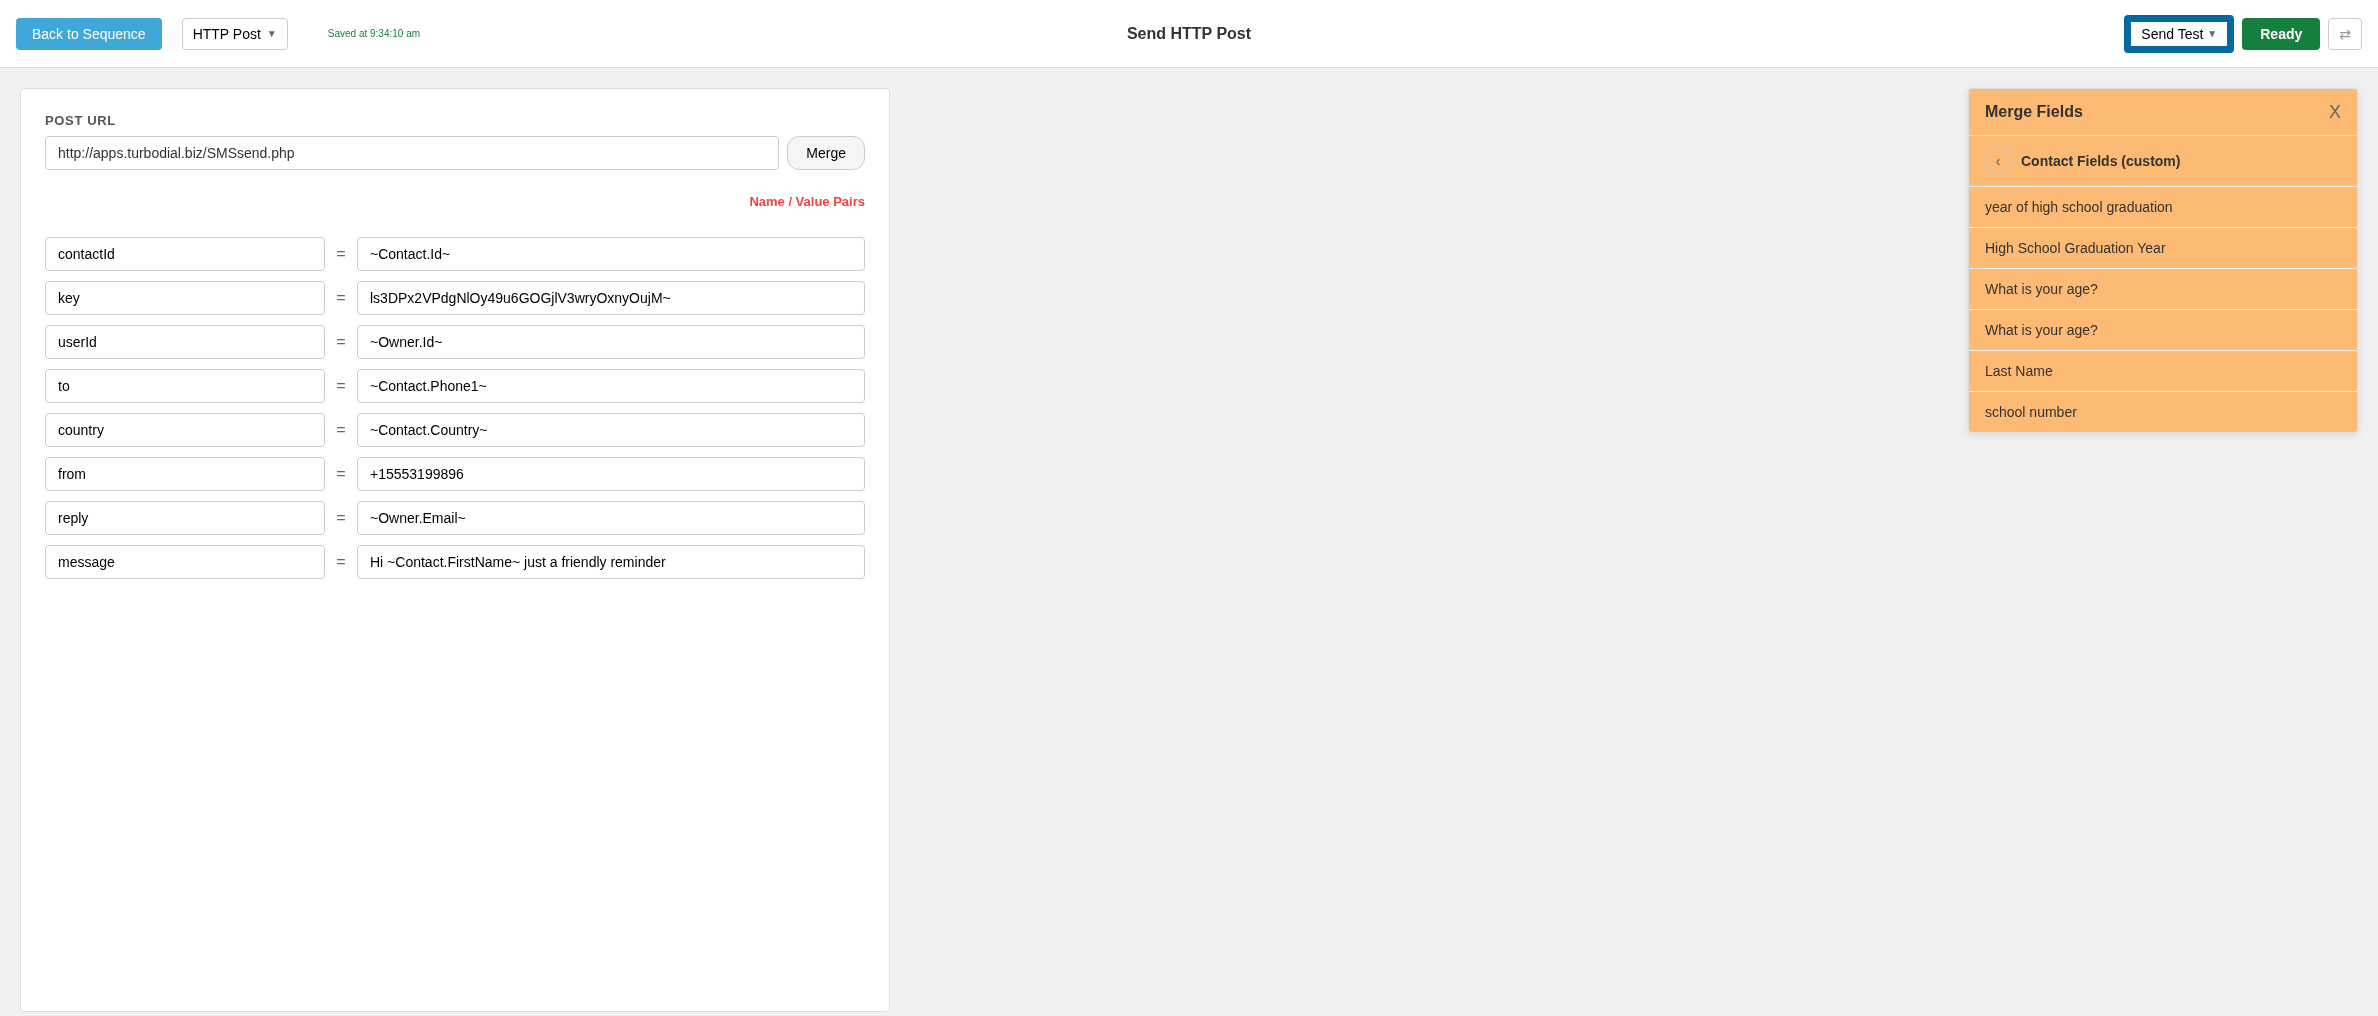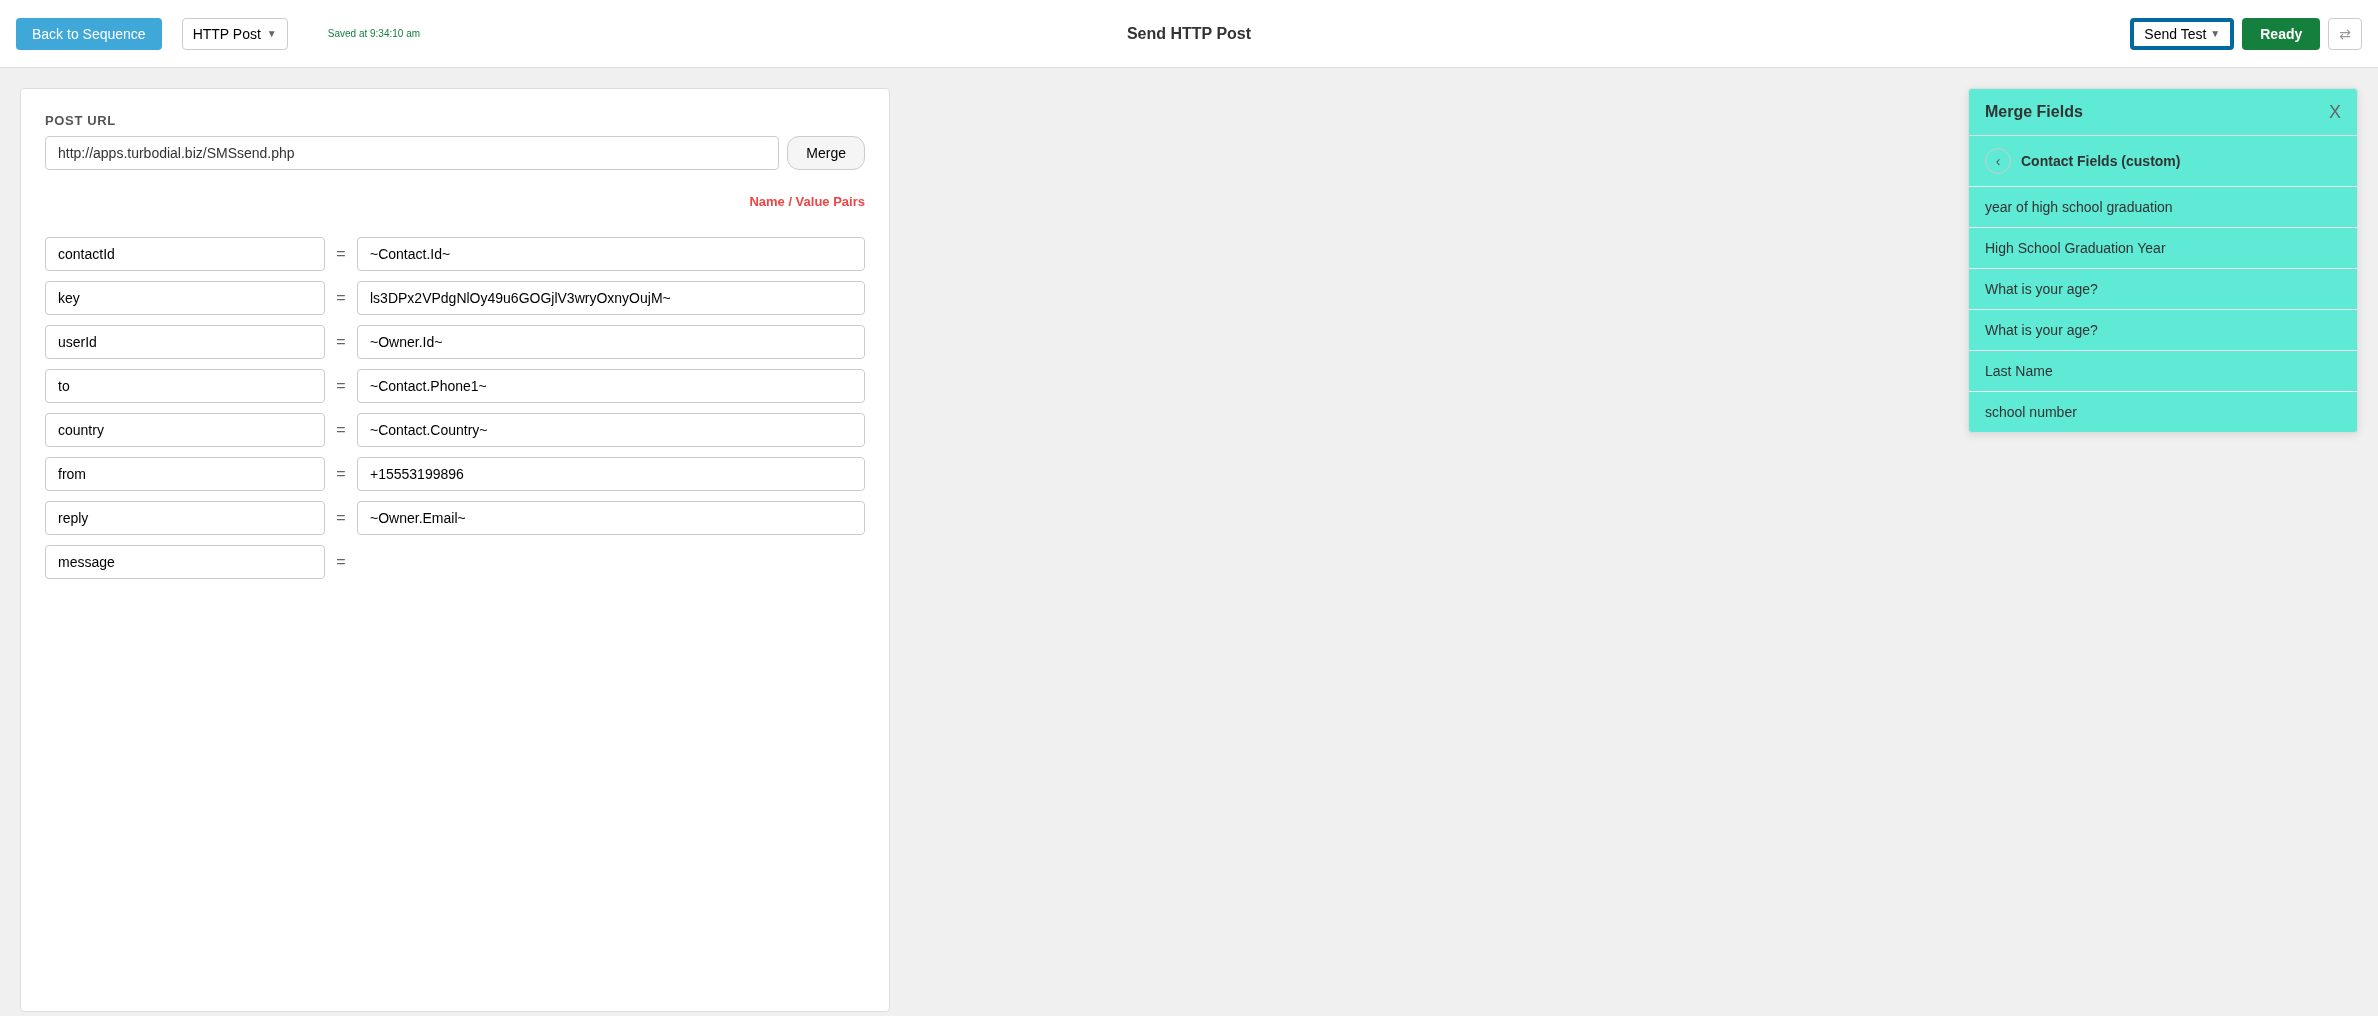--- a/index.html
+++ b/index.html
@@ -63,21 +63,21 @@
     .toolbar-right {
       display: flex;
       align-items: center;
       gap: 8px;
       margin-left: auto;
     }
 
     .btn-send-test {
       display: flex;
       align-items: center;
-      border: 4px solid #0369a1;
+      border: 7px solid #0369a1;
       border-radius: 4px;
       background: #fff;
       padding: 4px 10px;
       cursor: pointer;
       font-size: 14px;
       gap: 4px;
     }
 
     .btn-ready {
       background: #15803d;
@@ -191,21 +191,21 @@
       font-size: 14px;
       background: #fff;
     }
 
     
     .merge-panel {
       position: absolute;
       right: 20px;
       top: 20px;
       width: 390px;
-      background: #5eead4;
+      background: #fdba74;
       border: 1px solid #ddd;
       border-radius: 4px;
       box-shadow: 0 2px 8px rgba(0,0,0,0.1);
     }
 
     .merge-header {
       display: flex;
       align-items: center;
       justify-content: space-between;
       padding: 14px 16px;
@@ -334,20 +334,21 @@
           <input type="text" class="pair-value" value="+15553199896" style="">
         </div>
         <div class="pair-row">
           <input type="text" class="pair-key" value="reply" style="">
           <span class="pair-equals">=</span>
           <input type="text" class="pair-value" value="~Owner.Email~" style="">
         </div>
         <div class="pair-row">
           <input type="text" class="pair-key" value="message" style="">
           <span class="pair-equals">=</span>
+          <input type="text" class="pair-value" value="Hi ~Contact.FirstName~ just a friendly reminder" style="">
         </div>
       </div>
   </div>
 
   <div class="merge-panel">
     <div class="merge-header">
       <span class="merge-title">Merge Fields</span>
       <button class="merge-close">X</button>
     </div>
 

